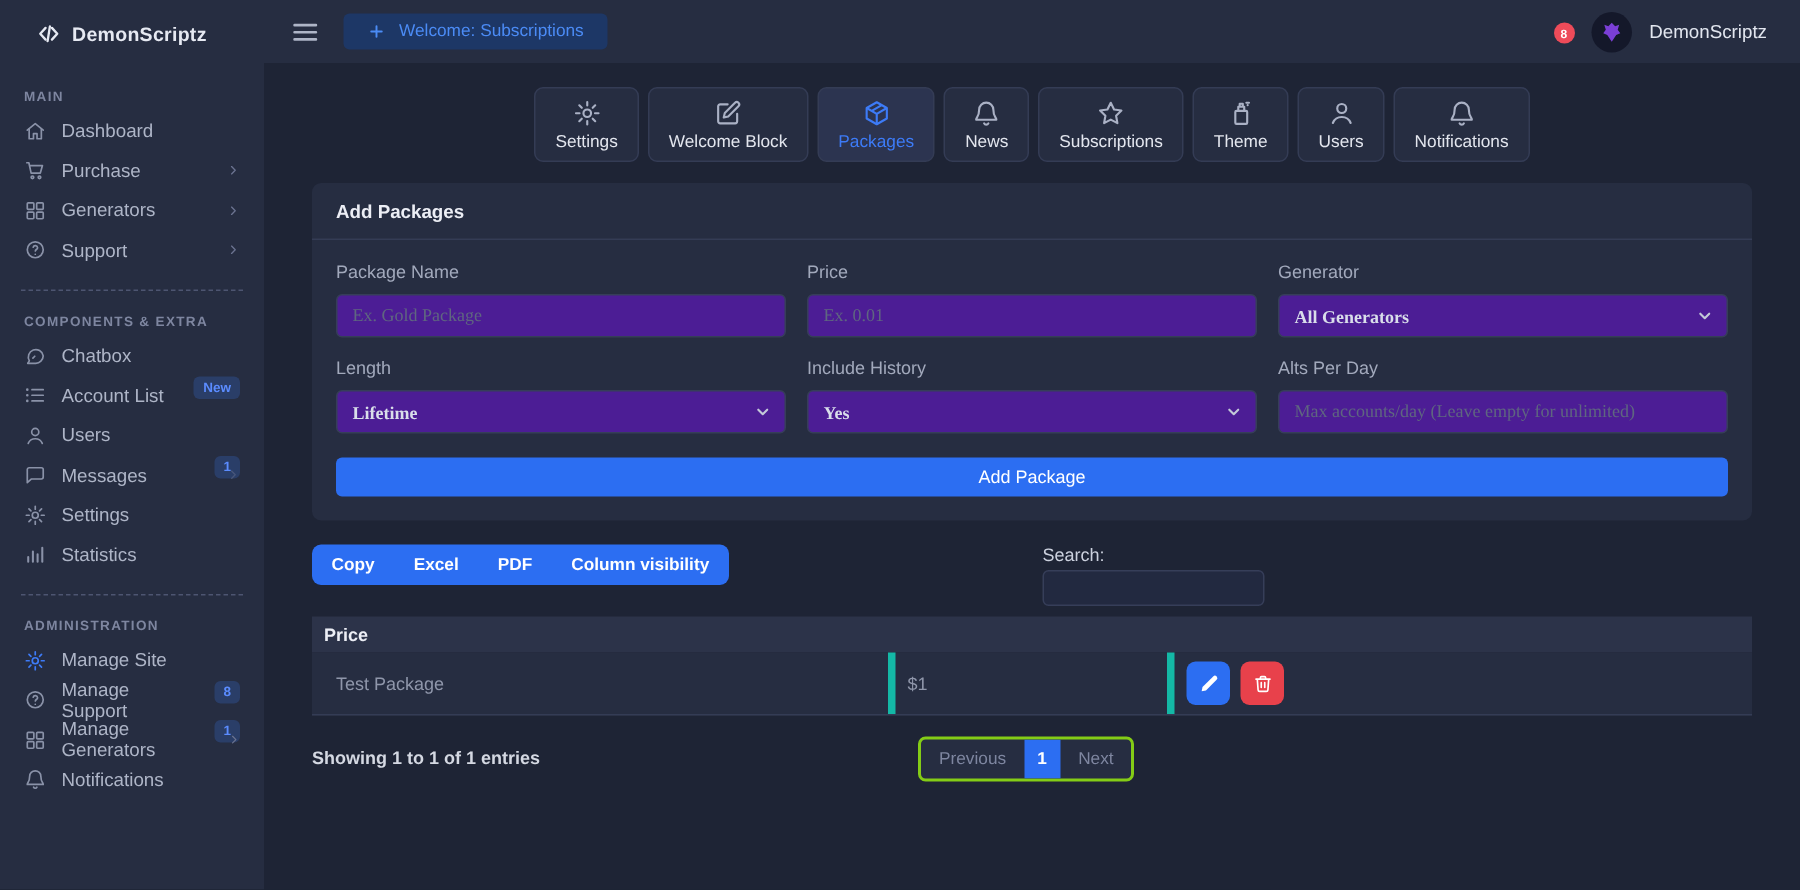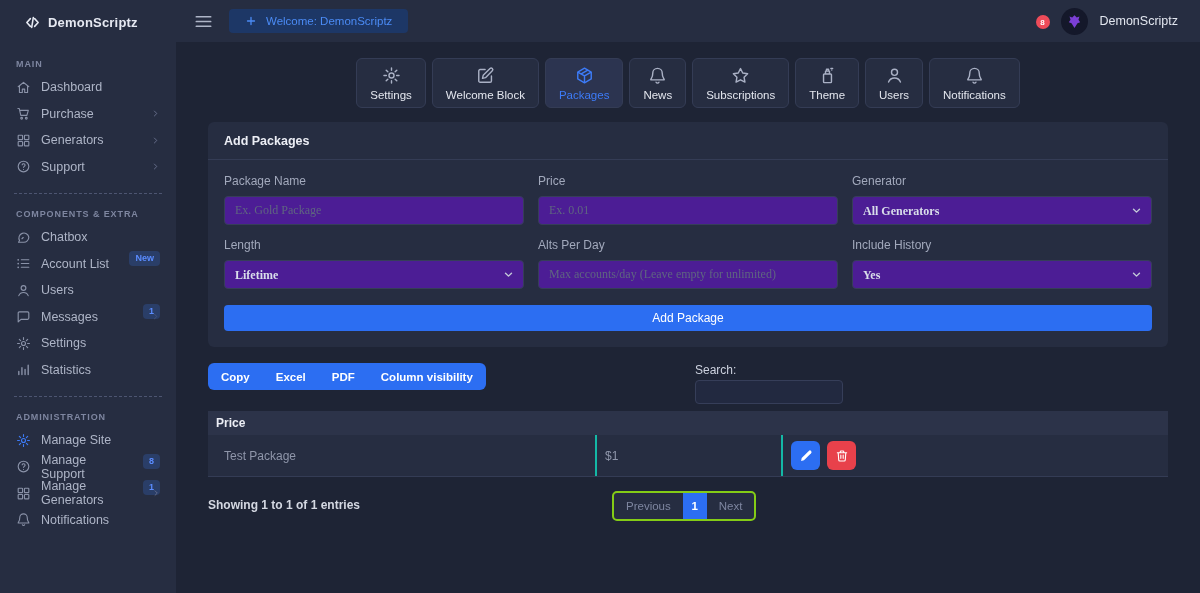--- a/index.html
+++ b/index.html
@@ -62,21 +62,21 @@
   .export-btn { background:none; border:none; color:#fff; font-size:11.5px; font-weight:700; padding:0 13px; height:100%; font-family:inherit; cursor:pointer; }
   .search-box { position:absolute; left:487px; top:0; }
   .search-box label { color:#ccd1de; font-size:12px; display:block; }
   .search-input { width:148px; height:24px; margin-top:3px; background:#222940; border:1px solid #363e59; border-radius:4px; color:#dfe3ee; padding:0 8px; font-family:inherit; font-size:12px; }
 
   .dtable { width:100%; }
   .thead { display:grid; grid-template-columns:389px 186px 1fr; height:24px; align-items:center; background:#2c3349; color:#eceef5; font-weight:700; font-size:12px; }
   .th { padding-left:16px; }
   .th.price { padding-left:8px; }
   .trow { display:grid; grid-template-columns:389px 186px 1fr; height:42px; background:#262d41; border-bottom:1px solid #343c55; color:#8f96aa; font-size:12px; }
-  .td { display:flex; align-items:center; padding-left:16px; border-right:2px solid #14b8a6; height:100%; }
+  .td { display:flex; align-items:center; padding-left:16px; border-right:5px solid #14b8a6; height:100%; }
   .td.price { padding-left:8px; }
   .td.actions { padding-left:8px; gap:7px; border-right:none; }
   .act-btn { width:29px; height:29px; border:none; border-radius:6px; display:flex; align-items:center; justify-content:center; cursor:pointer; color:#fff; }
   .act-btn svg { width:14px; height:14px; }
   .act-edit { background:#2c6ef2; }
   .act-del { background:#e8414b; }
 
   .tfoot { position:relative; margin-top:14px; height:28px; display:flex; align-items:center; }
   .info { color:#d4d8e2; font-size:12px; font-weight:600; }
   .pager { position:absolute; left:404px; top:0; display:flex; align-items:stretch; background:#262d41; border:2px solid #84cc16; border-radius:5px; overflow:hidden; }
@@ -275,21 +275,21 @@
         <svg viewBox="0 0 24 24" fill="none" stroke="currentColor" stroke-width="2.2" stroke-linecap="round">
           <path d="M3 6h18M3 12h18M3 18h18"></path>
         </svg>
       </span>
     <button class="welcome-btn">
       <span class="plus">
           <svg viewBox="0 0 24 24" fill="none" stroke="currentColor" stroke-width="2.6" stroke-linecap="round">
             <path d="M12 5v14M5 12h14"></path>
           </svg>
         </span>
-      <span>Welcome: DemonScriptz</span>
+      <span>Welcome: Subscriptions</span>
     </button>
     <span class="top-spacer"></span>
     <span class="bell-wrap">
       <span class="bell-icon"><svg viewBox="0 0 24 24" fill="none" stroke="currentColor" stroke-width="1.8" stroke-linecap="round" stroke-linejoin="round">
             <path d="M18 9a6 6 0 10-12 0c0 6.3-2.5 6.3-2.5 8.5h17C20.5 15.3 18 15.3 18 9z"></path>
             <path d="M10.2 20.5a2 2 0 003.6 0"></path>
           </svg></span>
       <span class="bell-badge">8</span>
     </span>
     <span class="avatar">
@@ -406,33 +406,33 @@
             <div class="sel-wrap">
               <select class="control"><option>Lifetime</option></select>
               <span class="sel-chev">
                   <svg viewBox="0 0 24 24" fill="none" stroke="currentColor" stroke-width="2.6" stroke-linecap="round" stroke-linejoin="round">
                     <path d="M6.5 9.5l5.5 5.5 5.5-5.5"></path>
                   </svg>
                 </span>
             </div>
           </div>
           <div class="fgroup">
-            <label>Alts Per Day</label>
-            <input class="control" type="text" placeholder="Max accounts/day (Leave empty for unlimited)" style="">
-          </div>
-          <div class="fgroup">
             <label>Include History</label>
             <div class="sel-wrap">
               <select class="control"><option>Yes</option></select>
               <span class="sel-chev">
                   <svg viewBox="0 0 24 24" fill="none" stroke="currentColor" stroke-width="2.6" stroke-linecap="round" stroke-linejoin="round">
                     <path d="M6.5 9.5l5.5 5.5 5.5-5.5"></path>
                   </svg>
                 </span>
             </div>
+          </div>
+          <div class="fgroup">
+            <label>Alts Per Day</label>
+            <input class="control" type="text" placeholder="Max accounts/day (Leave empty for unlimited)" style="">
           </div>
         </div>
         <button class="submit-btn">Add Package</button>
       </div>
     </section>
 
     <div class="controls-row">
       <div class="export-group">
         <button class="export-btn">Copy</button>
         <button class="export-btn">Excel</button>

